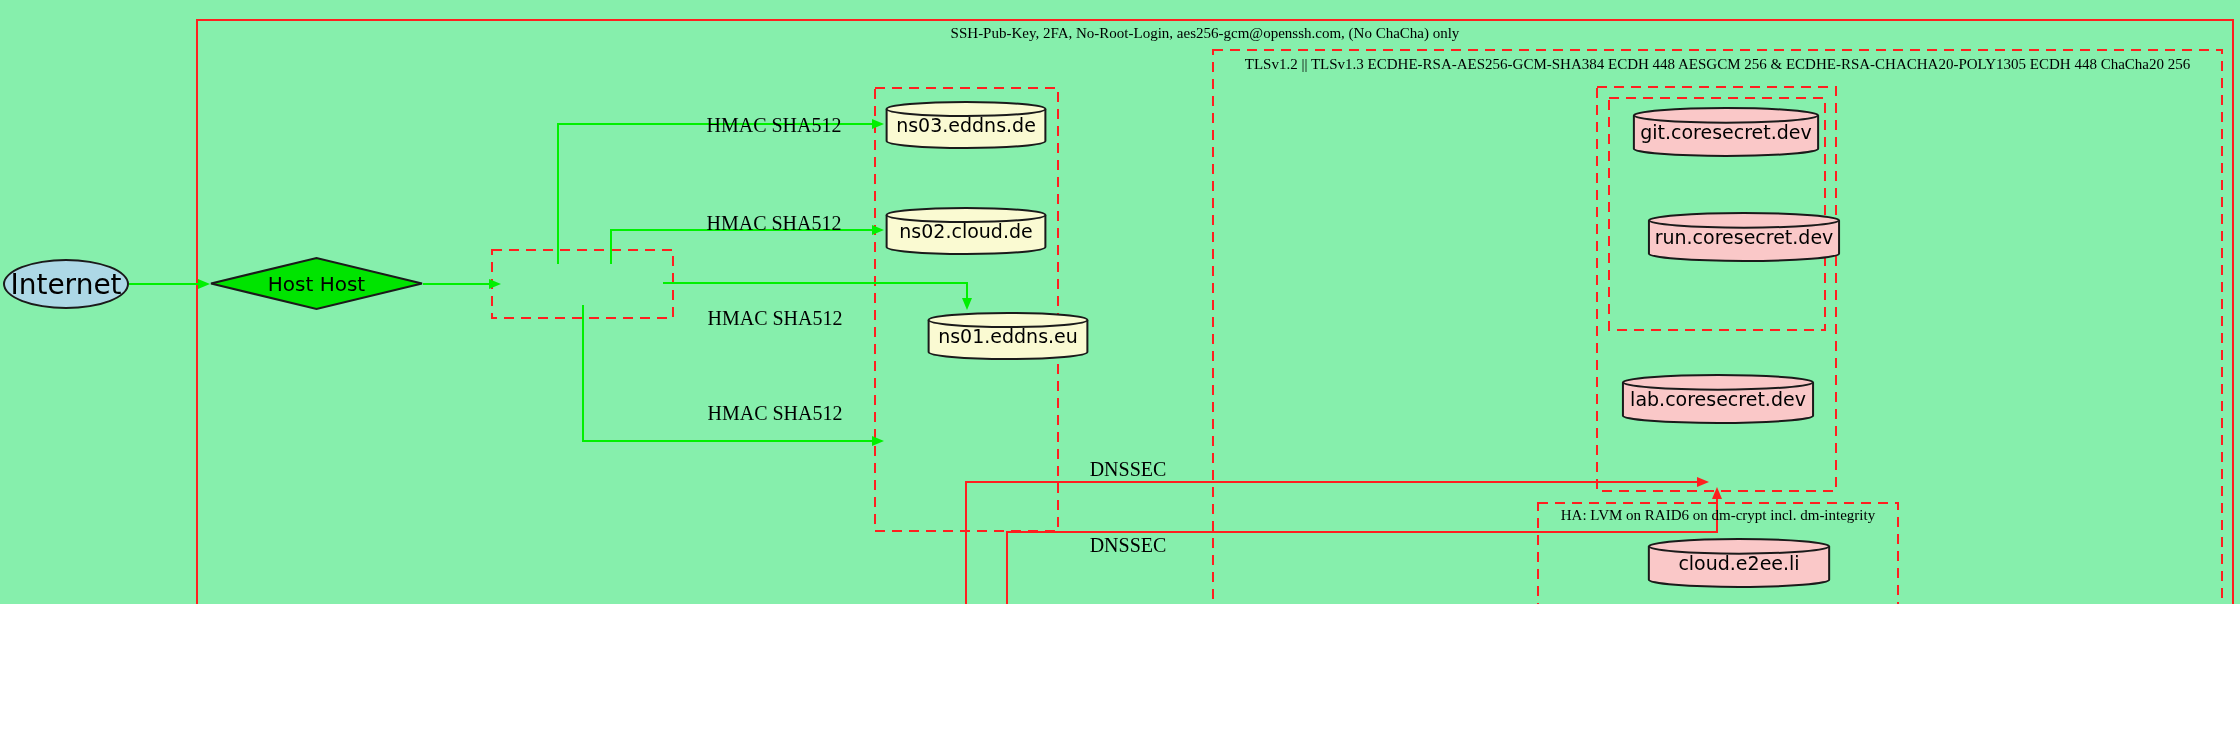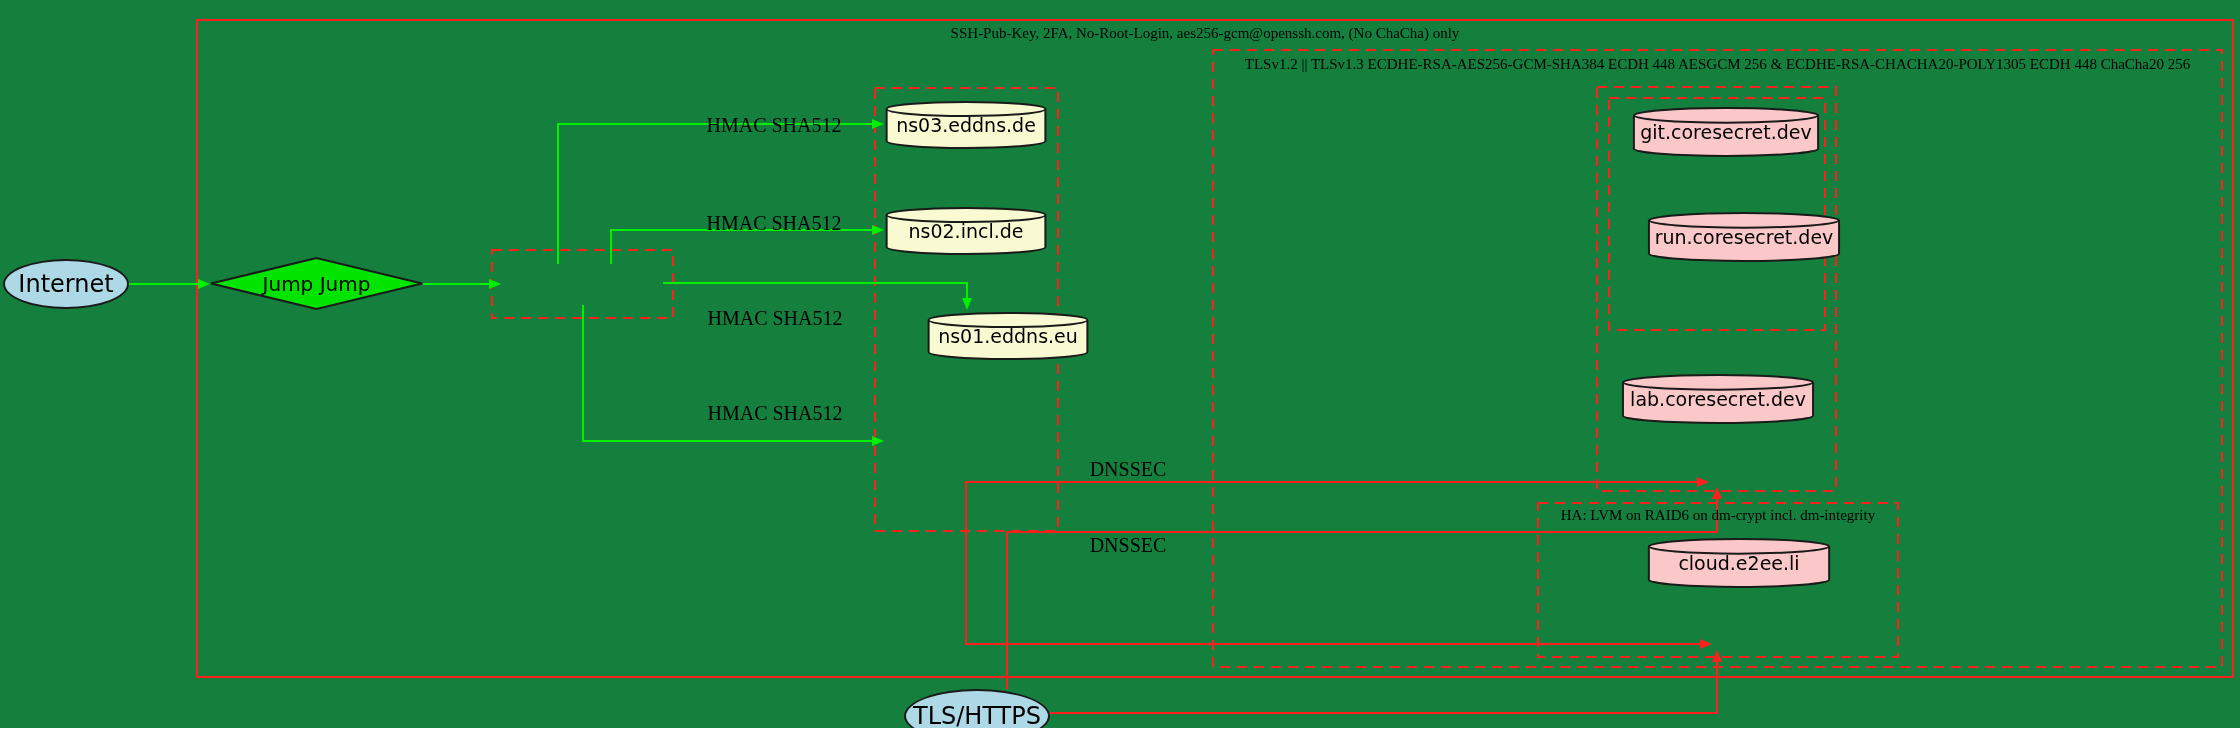--- a/index.html
+++ b/index.html
@@ -1,36 +1,36 @@
 <!DOCTYPE html>
 <html style="--edge-green: #00f000; --node-green: #00e400; --red: #ff1f1f; --yellow: #fafad2; --pink: #fac8c8; --lavender: #e6e6fa; --lightblue: #add8e6;"><head>
 <meta charset="utf-8">
 <style>
   :root{
     --edge-green:#00f000; --node-green:#00e400; --red:#ff1f1f;
     --yellow:#fafad2; --pink:#fac8c8; --lavender:#e6e6fa; --lightblue:#add8e6;
   }
   html,body{margin:0;padding:0;background:#ffffff;}
-  .canvas{position:relative;width:2240px;height:728px;background:#15803d;overflow:hidden;
+  .canvas{position:relative;width:2240px;height:604px;background:#86efac;overflow:hidden;
           font-family:"DejaVu Sans","Liberation Sans",sans-serif;}
   svg.layer{position:absolute;left:0;top:0;width:2240px;height:744px;}
   .solidbox{fill:none;stroke:var(--red);stroke-width:2;}
   .dashbox{fill:none;stroke:var(--red);stroke-width:2;stroke-dasharray:10 7;}
   .gline{fill:none;stroke:var(--edge-green);stroke-width:2;}
   .ghead{fill:var(--edge-green);stroke:none;}
   .rline{fill:none;stroke:var(--red);stroke-width:2;}
   .rhead{fill:var(--red);stroke:none;}
   .lbl{position:absolute;text-align:center;white-space:nowrap;color:#000;}
   .serif15{font-family:"Liberation Serif","DejaVu Serif",serif;font-size:15px;line-height:18px;}
   .serif20{font-family:"Liberation Serif","DejaVu Serif",serif;font-size:20px;line-height:24px;}
   .node{position:absolute;}
   .node .txt{position:absolute;left:0;right:0;top:0;bottom:0;display:flex;align-items:center;justify-content:center;
              font-size:19px;color:#000;white-space:nowrap;border-radius:14px;}
   .ellipse-node{border:2px solid #1a1a1a;border-radius:50%;box-sizing:border-box;background:var(--lightblue);}
-  .ellipse-node .txt{font-size:24px;}
+  .ellipse-node .txt{font-size:28px;}
   .cyl svg,.diamond svg{position:absolute;left:0;top:0;width:100%;height:100%;overflow:visible;}
   .cyl path,.cyl ellipse{stroke:#1a1a1a;stroke-width:2;vector-effect:non-scaling-stroke;}
   .cyl.yellow path,.cyl.yellow ellipse{fill:var(--yellow);}
   .cyl.pink path,.cyl.pink ellipse{fill:var(--pink);}
   .cyl.lavender path,.cyl.lavender ellipse{fill:var(--lavender);}
   .diamond polygon{fill:var(--node-green);stroke:#1a1a1a;stroke-width:2;}
   .diamond .txt{font-size:20px;}
 </style>
 </head>
 <body>
@@ -99,38 +99,38 @@
   <div class="lbl serif20" style="left:1056px;top:533px;width:144px;">DNSSEC</div>
 
   <div class="node ellipse-node" style="left:3px;top:259px;width:126px;height:50px;">
     <span class="txt">Internet</span>
   </div>
 
   <div class="node diamond" style="left:210px;top:257px;width:213px;height:53px;">
     <svg viewBox="0 0 213 53" preserveAspectRatio="none">
       <polygon points="1,26.5 106.5,1 212,26.5 106.5,52" vector-effect="non-scaling-stroke"></polygon>
     </svg>
-    <span class="txt">Jump Jump</span>
+    <span class="txt">Host Host</span>
   </div>
 
 
   <div class="node cyl yellow" style="left:885px;top:101px;width:162px;height:48px;">
     <svg viewBox="0 0 100 48" preserveAspectRatio="none">
       <path d="M1,8 L1,40 A49,7 0 0 0 99,40 L99,8"></path>
         <ellipse cx="50" cy="8" rx="49" ry="7"></ellipse>
     </svg>
     <span class="txt">ns03.eddns.de</span>
   </div>
 
   <div class="node cyl yellow" style="left:885px;top:207px;width:162px;height:48px;">
     <svg viewBox="0 0 100 48" preserveAspectRatio="none">
       <path d="M1,8 L1,40 A49,7 0 0 0 99,40 L99,8"></path>
         <ellipse cx="50" cy="8" rx="49" ry="7"></ellipse>
     </svg>
-    <span class="txt">ns02.incl.de</span>
+    <span class="txt">ns02.cloud.de</span>
   </div>
 
   <div class="node cyl yellow" style="left:927px;top:312px;width:162px;height:48px;">
     <svg viewBox="0 0 100 48" preserveAspectRatio="none">
       <path d="M1,8 L1,40 A49,7 0 0 0 99,40 L99,8"></path>
         <ellipse cx="50" cy="8" rx="49" ry="7"></ellipse>
     </svg>
     <span class="txt">ns01.eddns.eu</span>
   </div>
 

